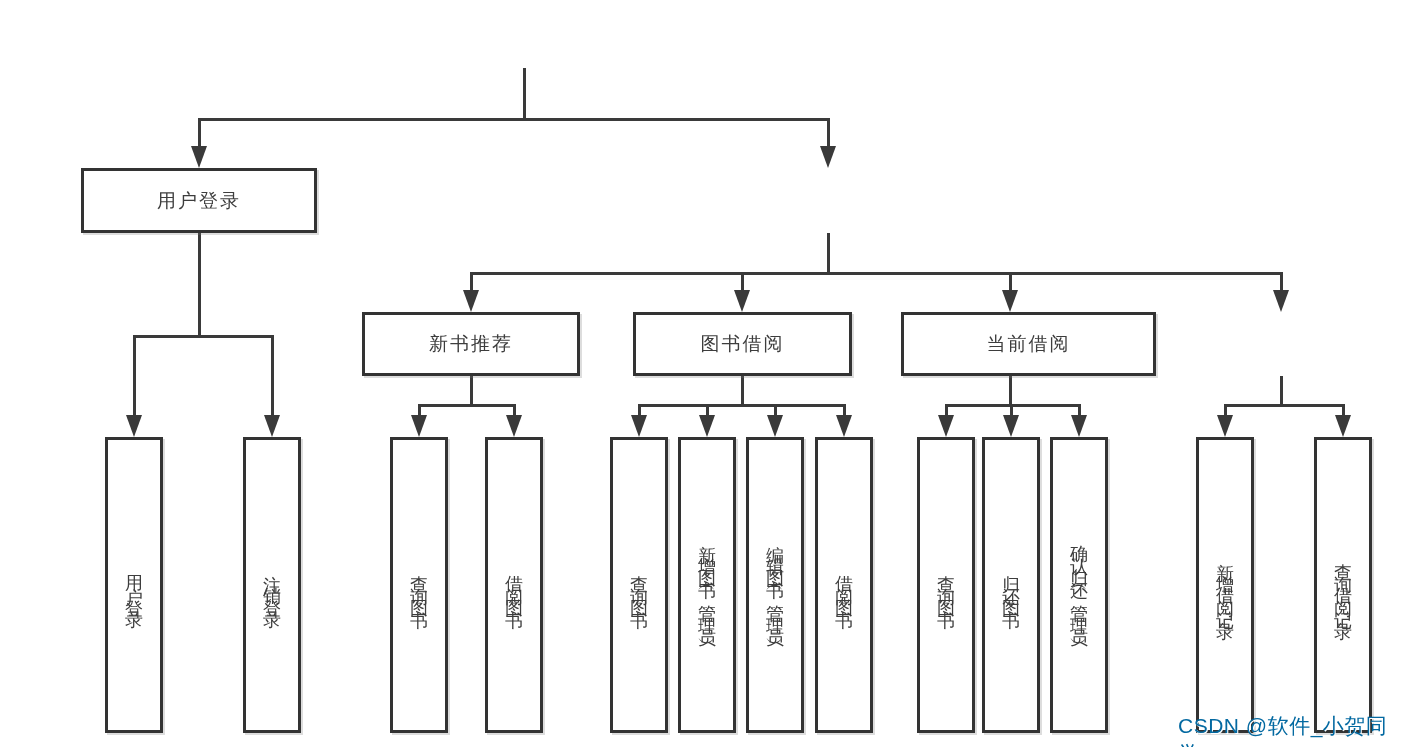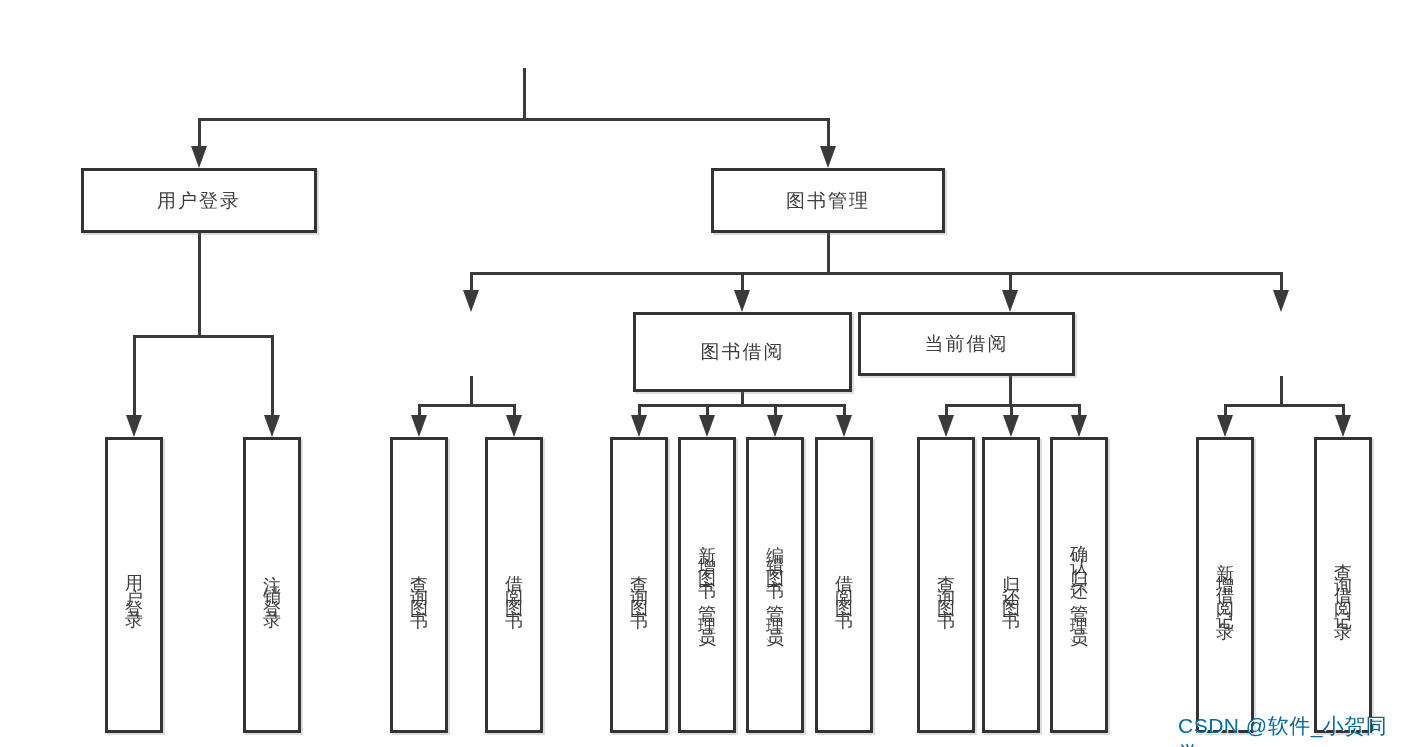--- a/index.html
+++ b/index.html
@@ -94,24 +94,24 @@
 
   <div class="v" style="left:1279.5px;top:376px;height:30px;"></div>
   <div class="h" style="left:1223.5px;top:404px;width:121px;"></div>
   <div class="v" style="left:1223.5px;top:404px;height:15px;"></div>
   <div class="a" style="left:1217px;top:415px;"></div>
   <div class="v" style="left:1341.5px;top:404px;height:15px;"></div>
   <div class="a" style="left:1335px;top:415px;"></div>
 
 
   <div class="node" style="left:81px;top:168px;width:236px;height:65px;">用户登录</div>
-  <div class="node" style="left:711px;top:168px;width:234px;height:65px;">图书管理</div>
 
-  <div class="node" style="left:633px;top:312px;width:219px;height:80px;">图书借阅</div>
-  <div class="node" style="left:858px;top:312px;width:217px;height:64px;">当前借阅</div>
+  <div class="node" style="left:362px;top:312px;width:218px;height:64px;">新书推荐</div>
+  <div class="node" style="left:633px;top:312px;width:219px;height:64px;">图书借阅</div>
+  <div class="node" style="left:901px;top:312px;width:255px;height:64px;">当前借阅</div>
 
   <div class="node leaf" style="left:105px;top:437px;width:58px;height:296px;">用户登录</div>
   <div class="node leaf" style="left:243px;top:437px;width:58px;height:296px;">注销登录</div>
 
   <div class="node leaf" style="left:390px;top:437px;width:58px;height:296px;">查询图书</div>
   <div class="node leaf" style="left:485px;top:437px;width:58px;height:296px;">借阅图书</div>
 
   <div class="node leaf" style="left:610px;top:437px;width:58px;height:296px;">查询图书</div>
   <div class="node leaf" style="left:678px;top:437px;width:58px;height:296px;">新增图书（管理员）</div>
   <div class="node leaf" style="left:746px;top:437px;width:58px;height:296px;">编辑图书（管理员）</div>

